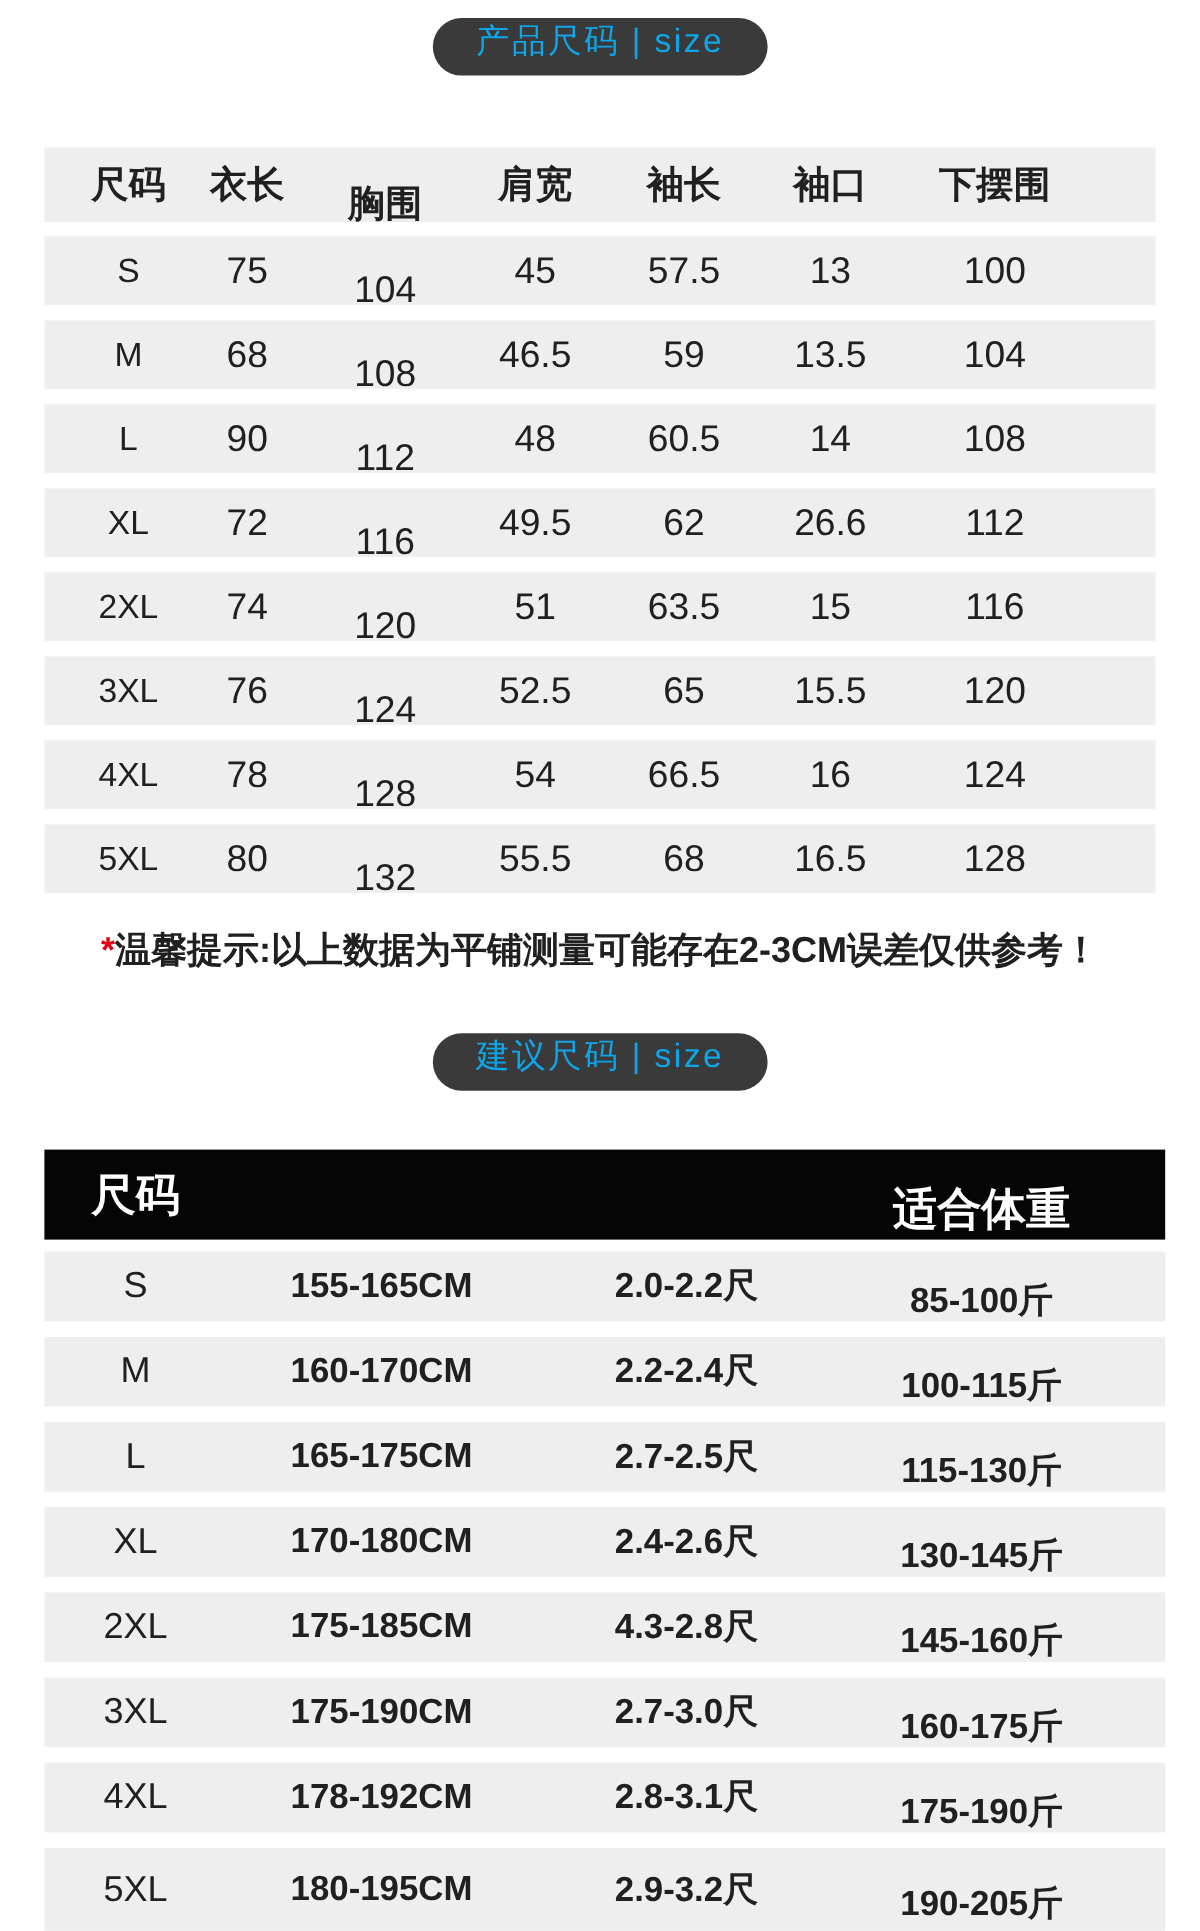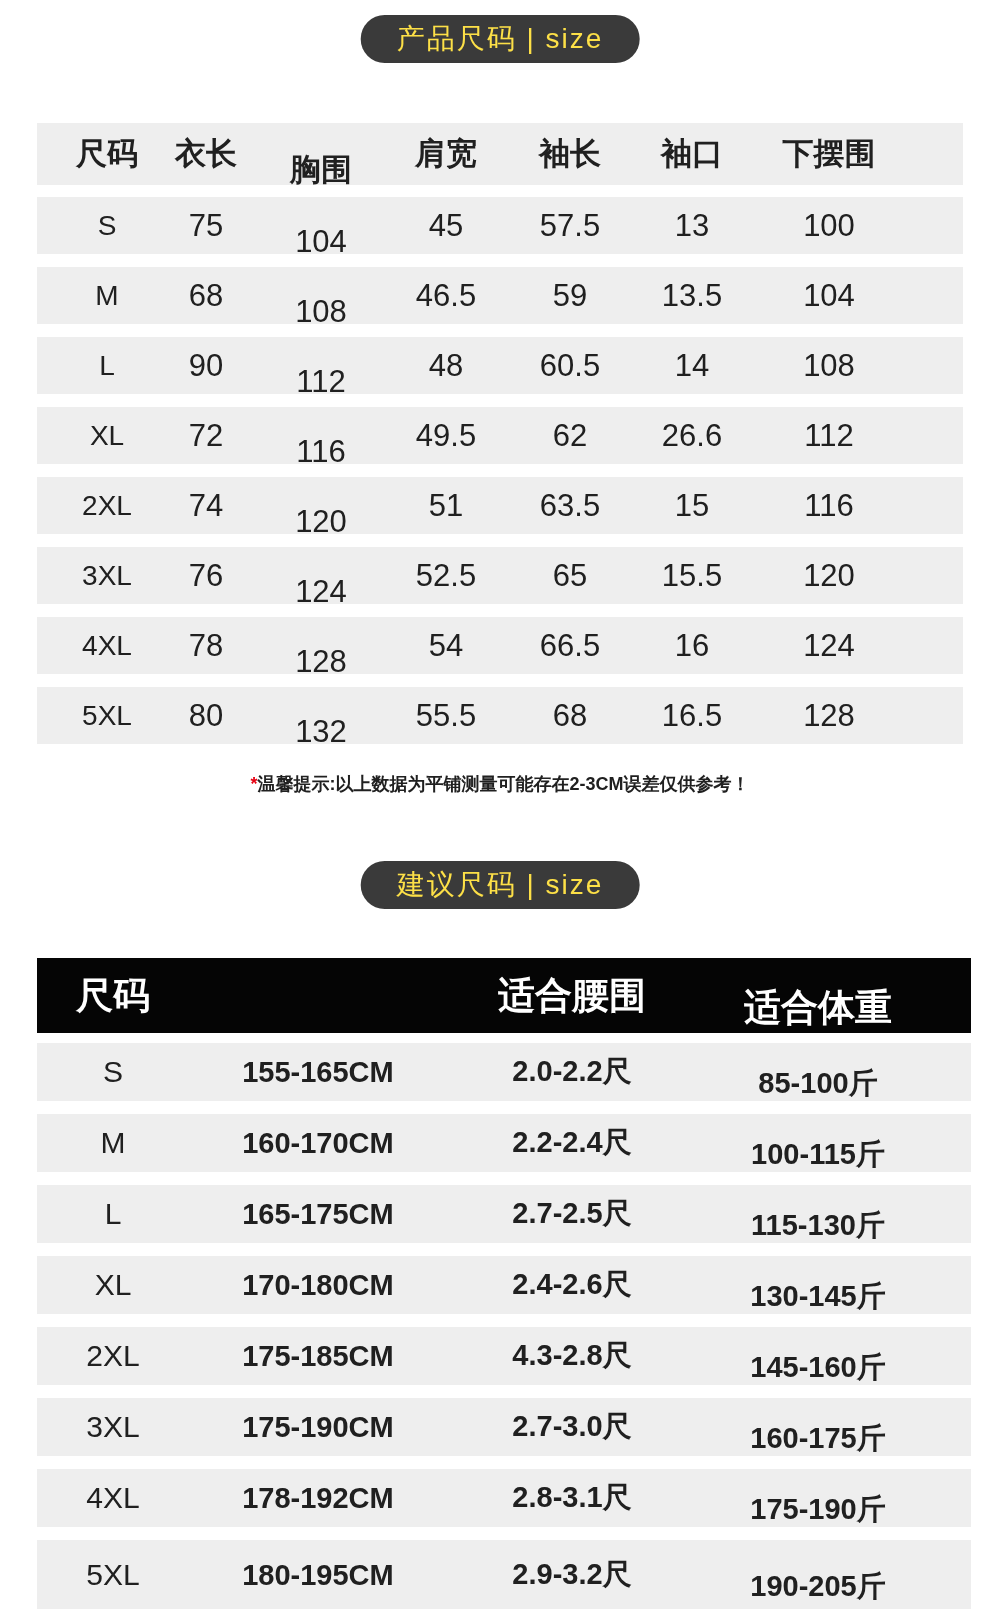--- a/index.html
+++ b/index.html
@@ -14,23 +14,23 @@
   }
 
   
   .badge {
     position: absolute;
     left: 50%;
     transform: translateX(-50%);
     height: 48px;
     border-radius: 25px;
     background: var(--badge-bg, #3a3a3a);
-    color: #fde047;
+    color: #0ea5e9;
     display: flex;
-    align-items: center;
+    align-items: flex-start;
     padding: 0 36px;
     font-size: 28px;
     letter-spacing: 2px;
     white-space: nowrap;
   }
   #badge-product { top: 15px; }
   #badge-suggest { top: 861px; }
 
   
   .tbl { position: absolute; left: 37px; }
@@ -60,21 +60,21 @@
   .p5 { left: 70.73%; }
   .p6 { left: 85.53%; }
 
   
   #note {
     position: absolute;
     top: 772px;
     left: 0;
     width: 100%;
     text-align: center;
-    font-size: 18px;
+    font-size: 30px;
     font-weight: 700;
     white-space: nowrap;
   }
   #note .star { color: var(--note-star, #e60012); }
 
   
   #suggest-table { top: 958px; width: 934px; }
   #suggest-table .head {
     height: 75px;
     margin-bottom: 10px;
@@ -196,21 +196,20 @@
   <span class="star">*</span><span>温馨提示:</span><span>以上数据为平铺测量可能存在2-3CM误差仅供参考！</span>
 </div>
 
 <div class="badge" id="badge-suggest">
   <span>建议尺码 | size</span>
 </div>
 
 <div class="tbl" id="suggest-table">
   <div class="head">
     <span class="cell q0">尺码</span>
-    <span class="cell q2">适合腰围</span>
     <span class="cell q3">适合体重</span>
   </div>
   <div>
 
       <div class="row">
         <span class="cell q0">S</span>
         <span class="cell q1">155-165CM</span>
         <span class="cell q2">2.0-2.2尺</span>
         <span class="cell q3">85-100斤</span>
       </div>

